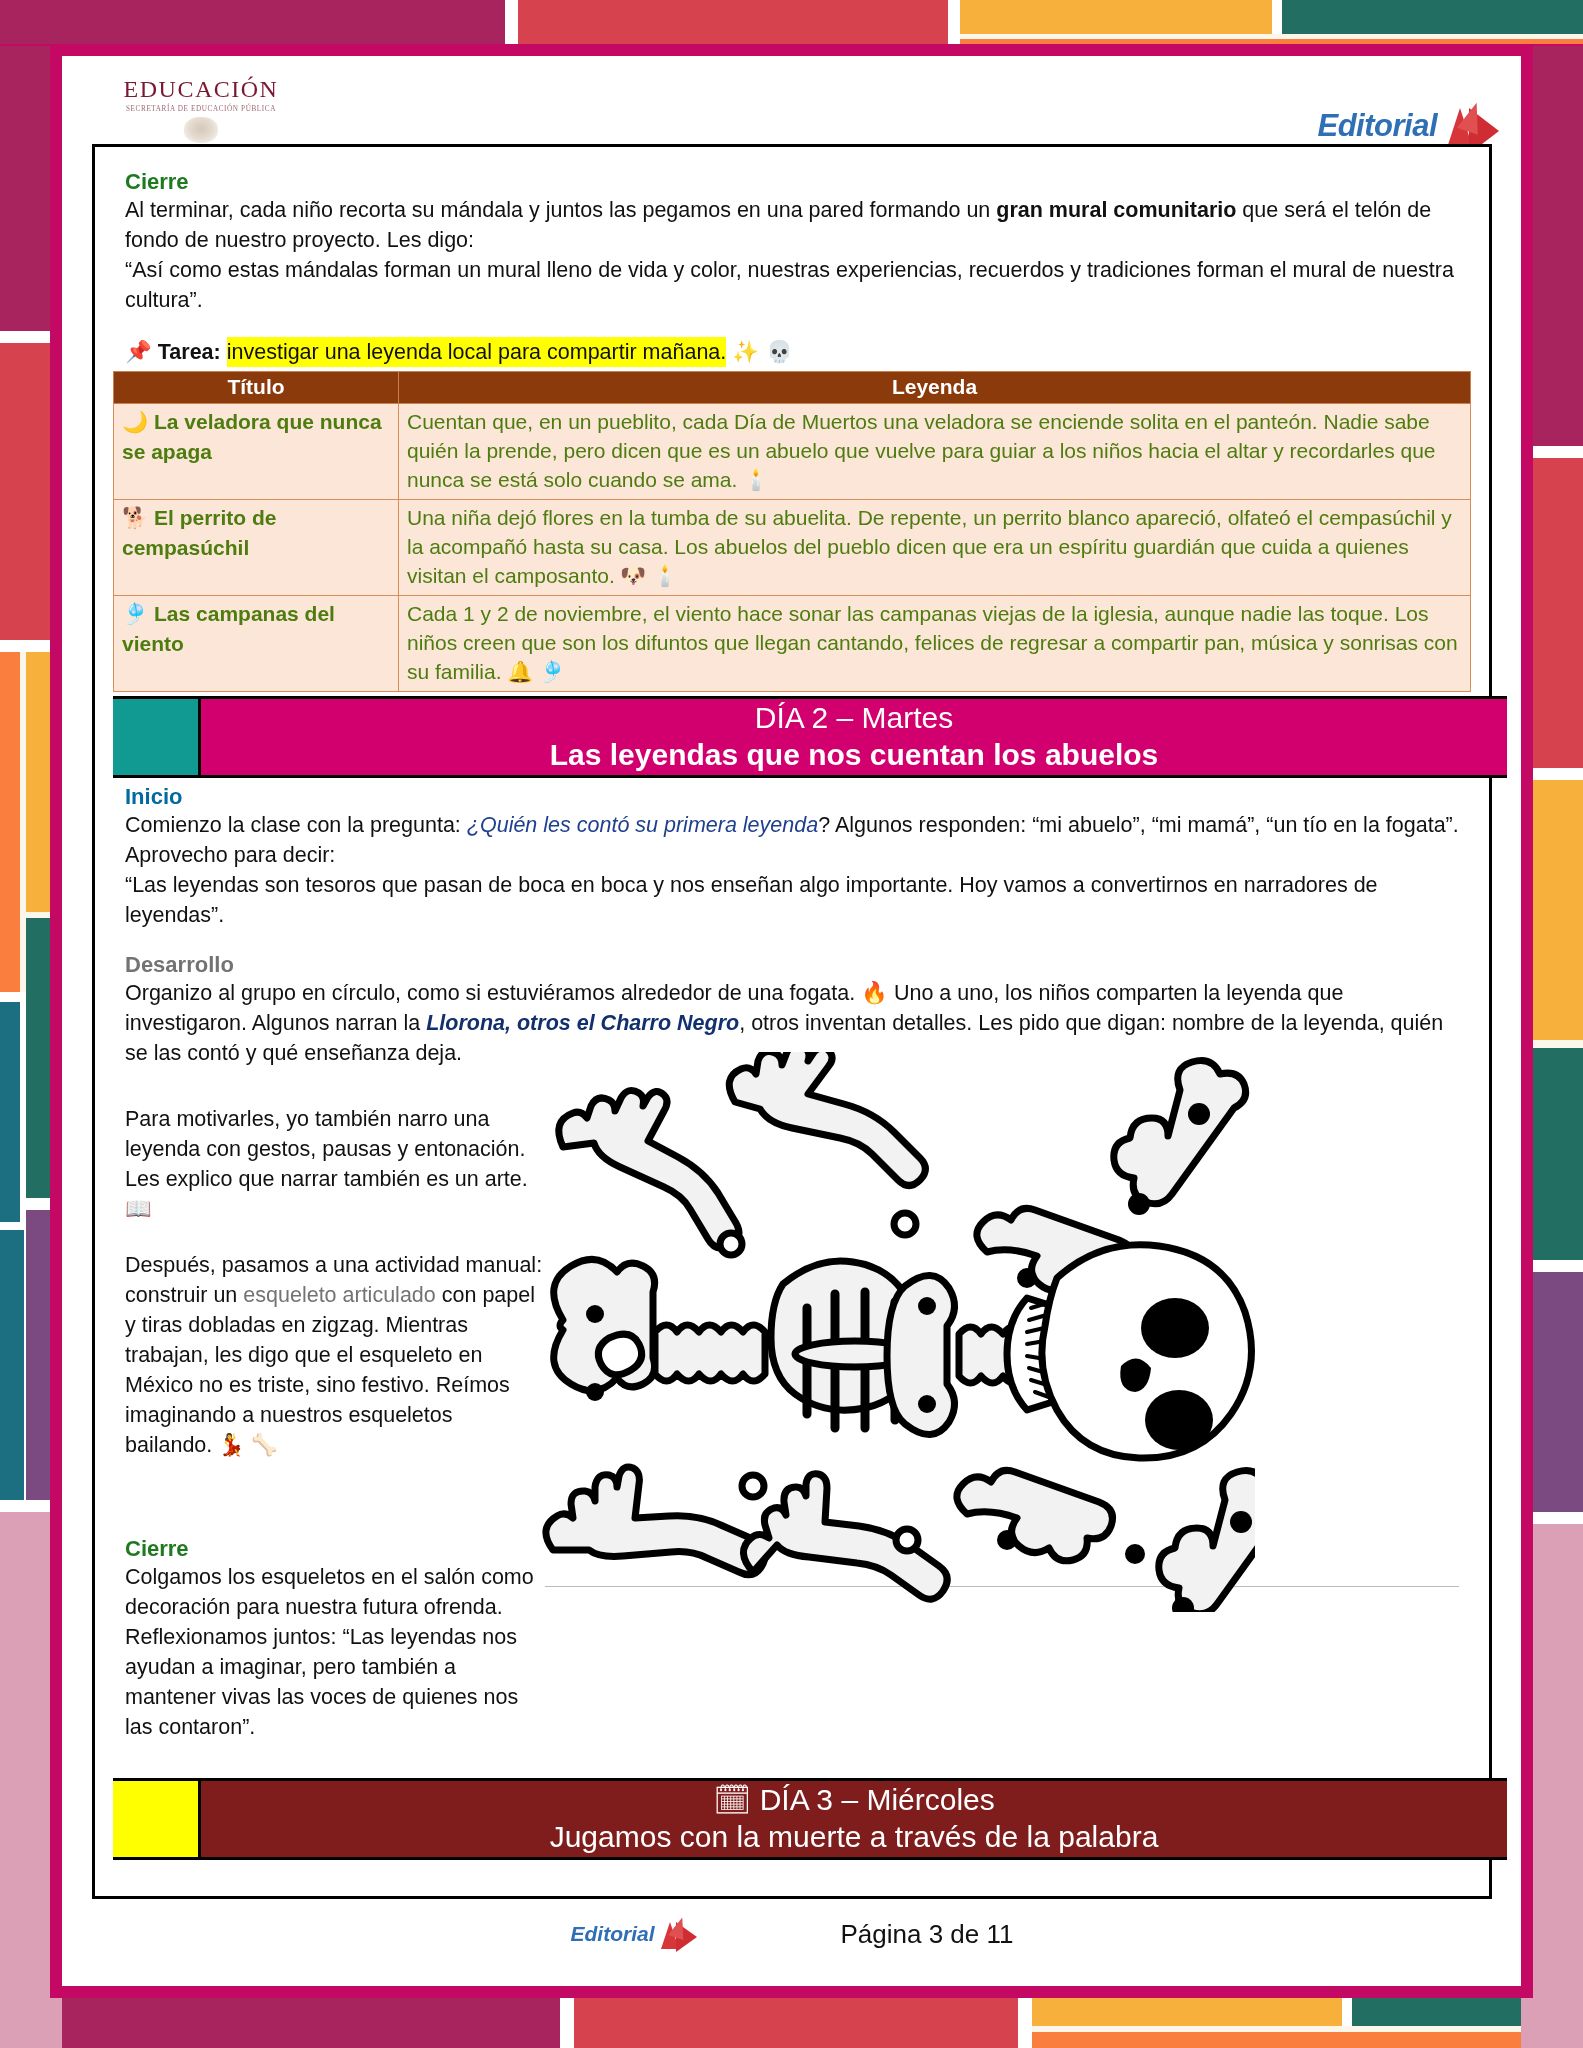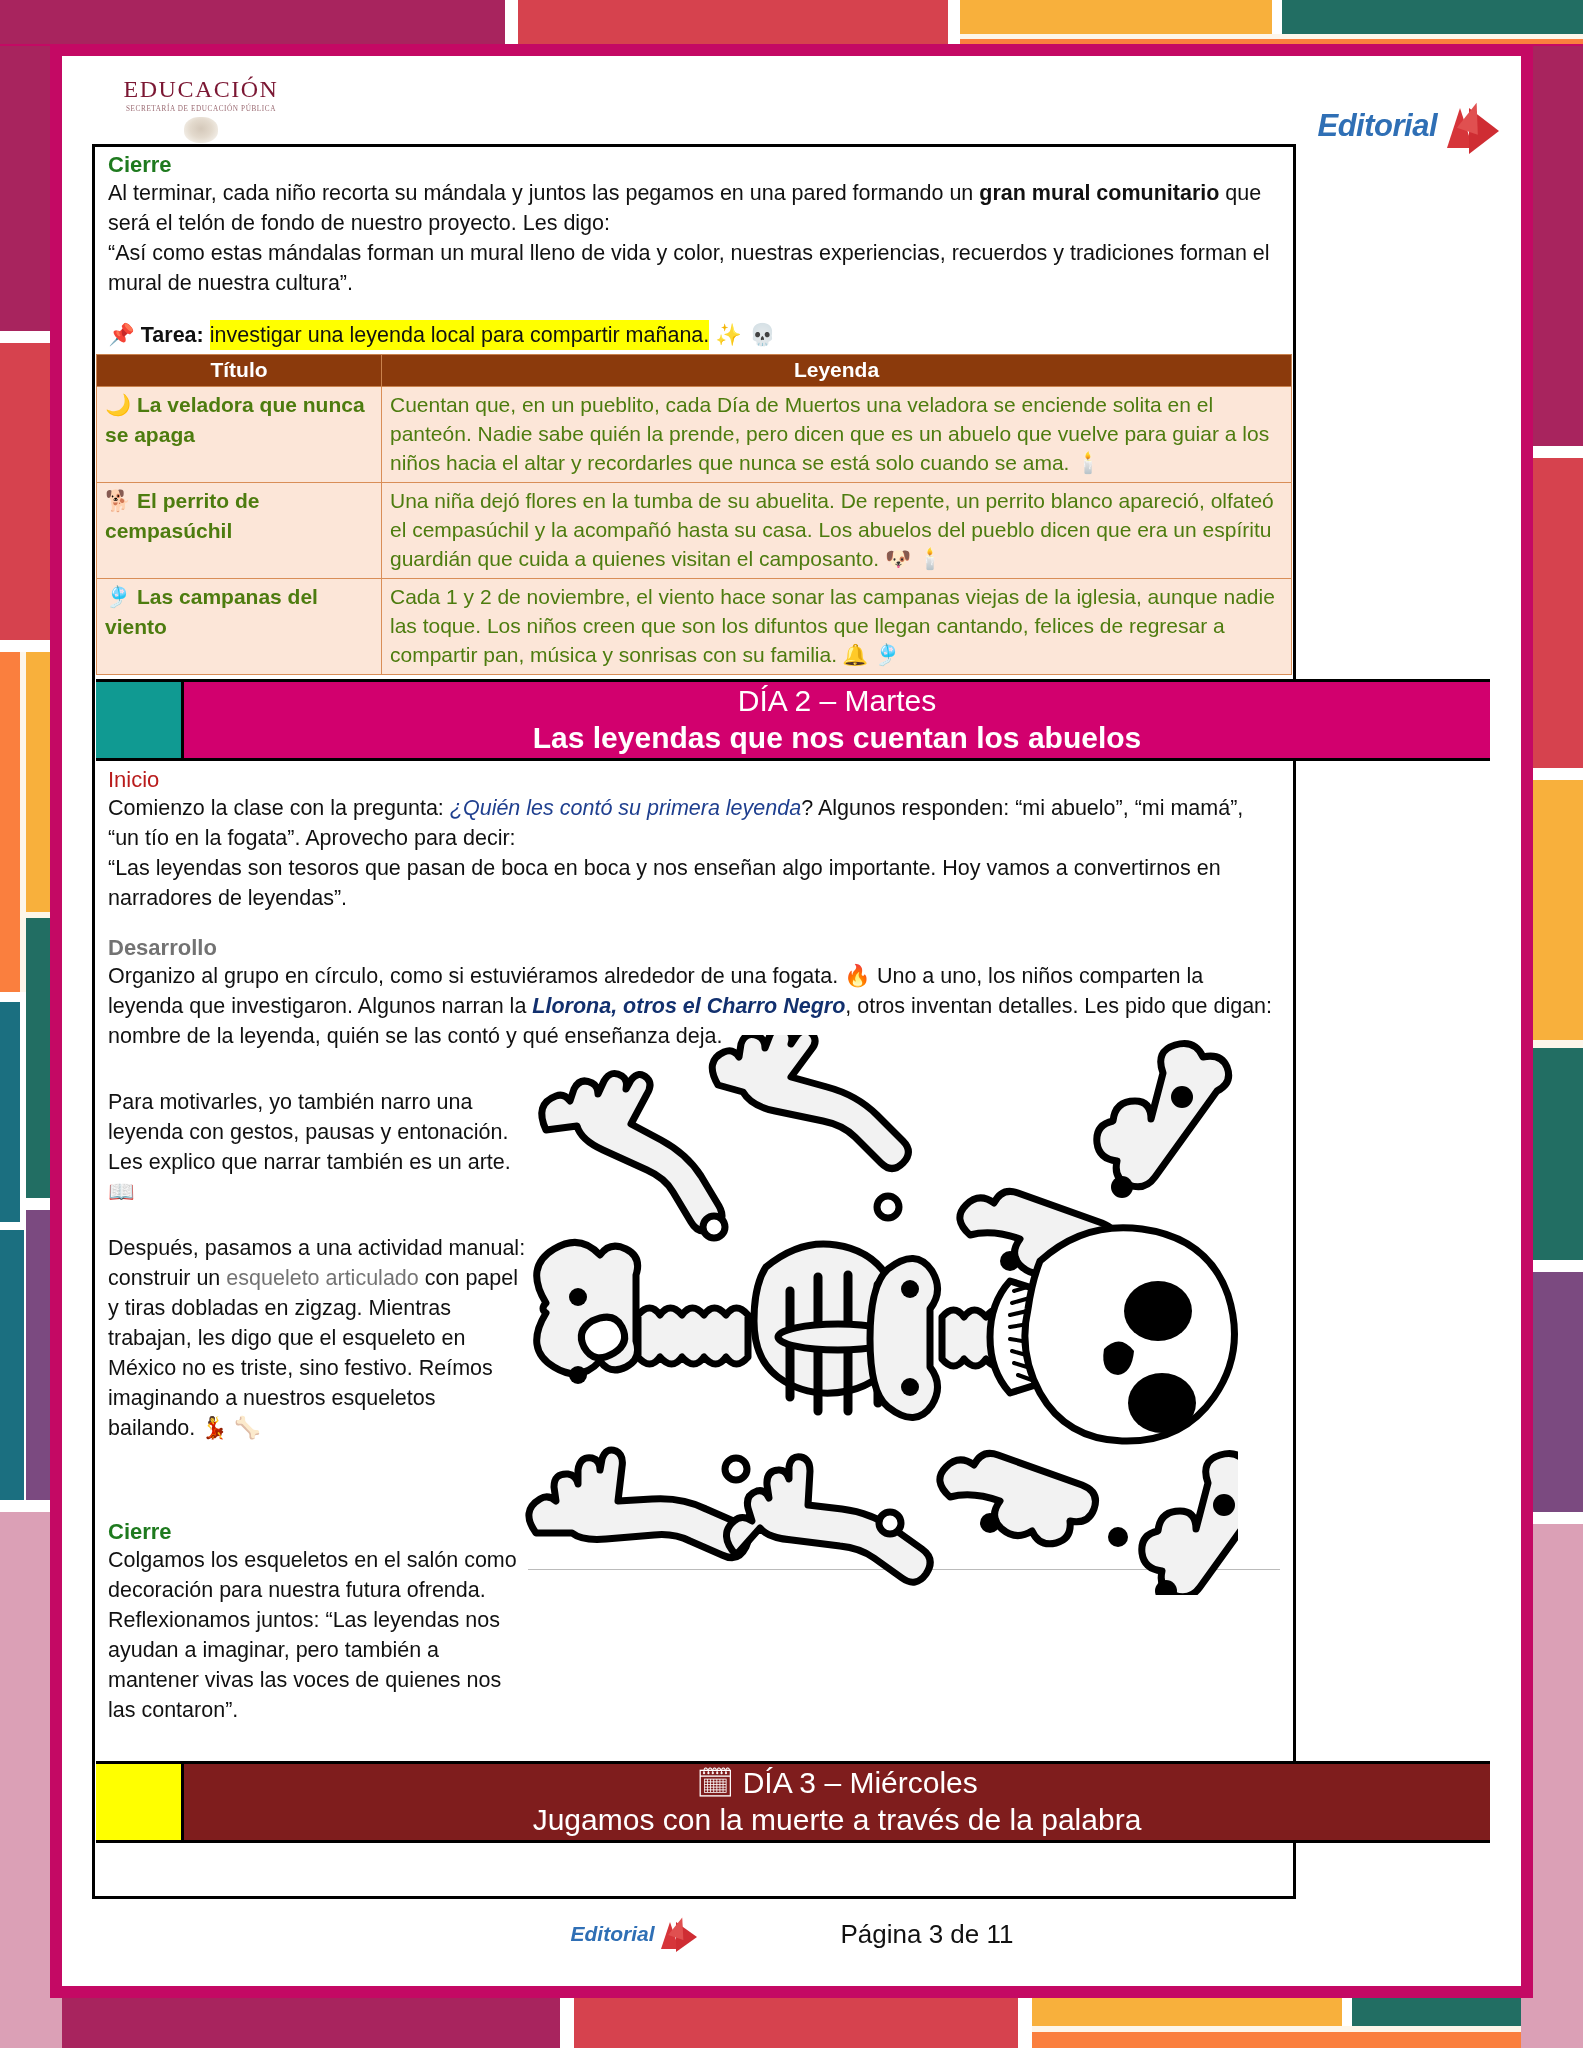--- a/index.html
+++ b/index.html
@@ -90,34 +90,34 @@
     left:18px; top:4px; width:0;height:0;
     border-left:11px solid transparent; border-right:11px solid transparent;
     border-bottom:30px solid #e05050;
     transform: rotate(18deg);
   }
 
   
   .content-box {
     position:absolute;
     left:92px; top:144px;
-    width:1204px; height:1755px;
+    width:1400px; height:1755px;
     border:3px solid #000;
     background:#ffffff;
-    padding:1px;
+    padding:18px;
   }
 
   .body-txt {
     font-family:"Liberation Sans", sans-serif;
     font-size:21.5px; line-height:30px; color:#111;
   }
   .pad { padding: 4px 12px 0 12px; }
 
   .h-cierre { color:#1e7a1e; font-weight:bold; font-size:22px; }
-  .h-inicio { color:#b91c1c; font-weight:normal; font-size:22px; }
+  .h-inicio { color:#0369a1; font-weight:bold; font-size:22px; }
   .h-desarrollo { color:#737373; font-weight:bold; font-size:22px; }
 
   .bold { font-weight:bold; }
   .blue-ital { color:#1f3f8f; font-style:italic; }
   .blue-bold-ital { color:#12306e; font-style:italic; font-weight:bold; }
   .green-bold { color:#737373; font-weight:normal; }
   .hl { background:#ffff00; }
 
   
   .tarea-row {

